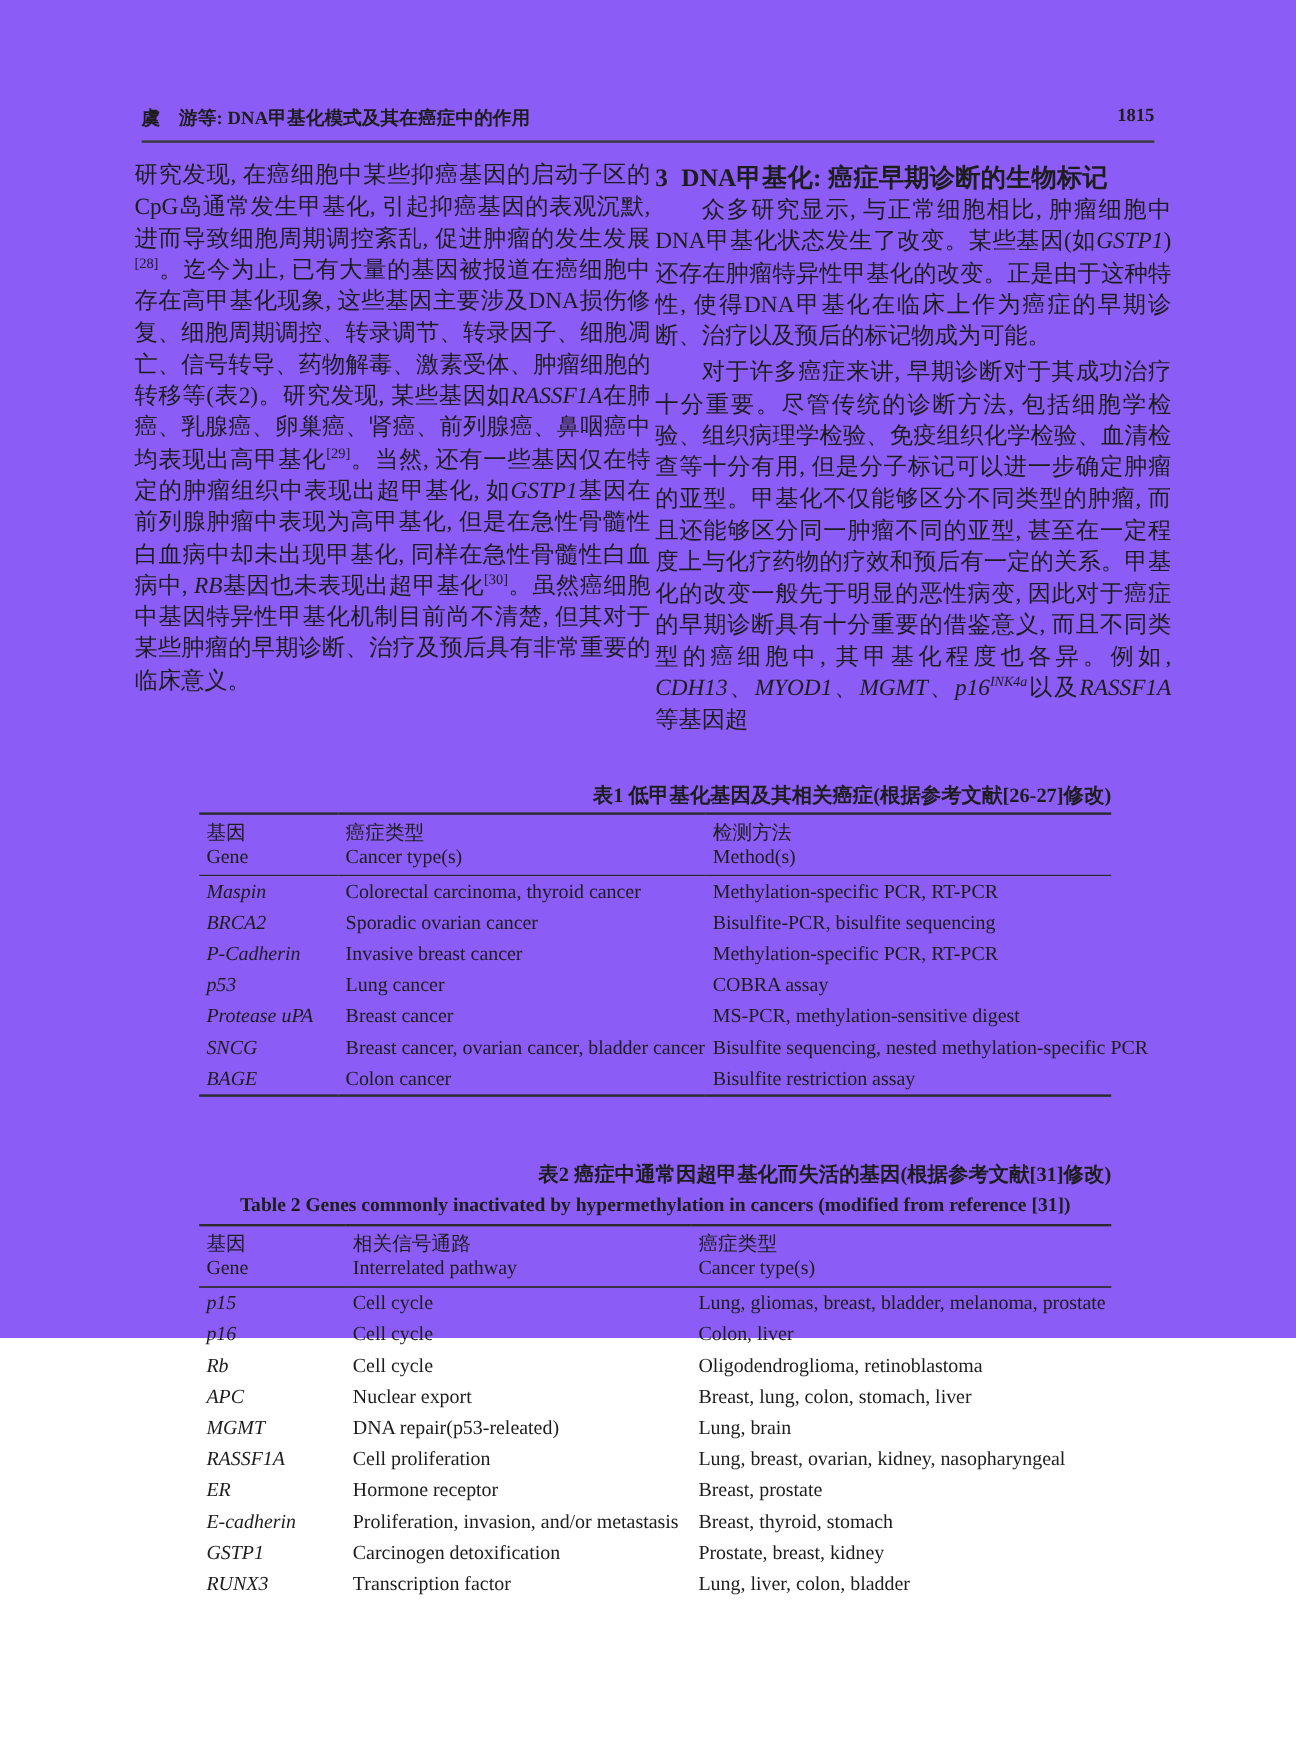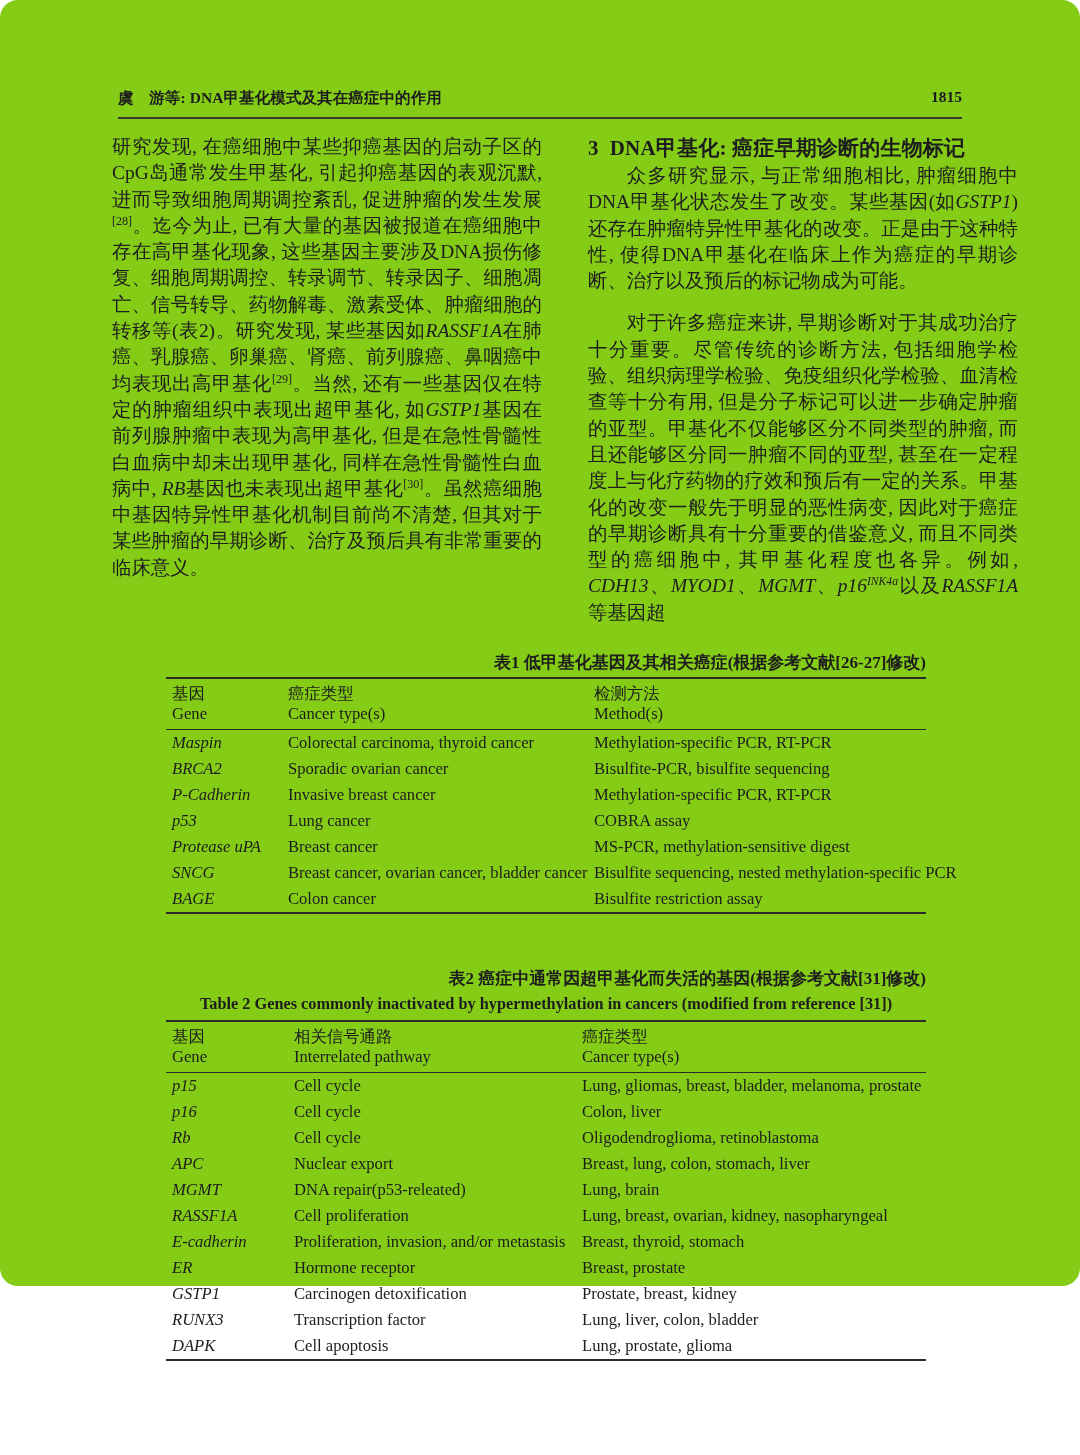--- a/index.html
+++ b/index.html
@@ -13,23 +13,22 @@
     height: 1455px;
     position: relative;
     font-family: "Liberation Serif", "DejaVu Serif", serif;
     color: #1d1d1d;
     overflow: hidden;
   }
   .page {
     position: absolute;
     left: 0; top: 0;
     width: 1080px;
-    height: 1286px;
-    background: #84cc16;
-    border-radius: 18px;
+    height: 1115px;
+    background: #8b5cf6;
   }
 
   
   .running-head {
     position: absolute;
     left: 118px;
     top: 88px;
     width: 844px;
     height: 30px;
   }
@@ -58,33 +57,33 @@
     border-top: 2.2px solid #3a3a3a;
   }
 
   
   .col {
     position: absolute;
     top: 134px;
     width: 430px;
   }
   .col-left  { left: 112px; }
-  .col-right { left: 588px; }
+  .col-right { left: 546px; }
 
   .body-text {
     font-size: 19.4px;
     line-height: 26.3px;
     text-align: justify;
     text-justify: inter-ideograph;
     margin: 0;
     letter-spacing: 0px;
     font-family: "Liberation Serif", "DejaVu Serif", serif;
   }
   .body-text.indent { text-indent: 2em; }
-  .body-text + .body-text { margin-top: 16px; }
+  .body-text + .body-text { margin-top: 4px; }
 
   .sec-head {
     font-size: 21px;
     font-weight: bold;
     margin: 0 0 1px 0;
     line-height: 28px;
     letter-spacing: 0.2px;
   }
   .sec-head .num { margin-right: 11px; }
 
@@ -287,41 +286,36 @@
             <td class="gene-cell">MGMT</td>
             <td>DNA repair(p53-releated)</td>
             <td>Lung, brain</td>
           </tr>
           <tr>
             <td class="gene-cell">RASSF1A</td>
             <td>Cell proliferation</td>
             <td>Lung, breast, ovarian, kidney, nasopharyngeal</td>
           </tr>
           <tr>
+            <td class="gene-cell">ER</td>
+            <td>Hormone receptor</td>
+            <td>Breast, prostate</td>
+          </tr>
+          <tr>
             <td class="gene-cell">E-cadherin</td>
             <td>Proliferation, invasion, and/or metastasis</td>
             <td>Breast, thyroid, stomach</td>
           </tr>
           <tr>
-            <td class="gene-cell">ER</td>
-            <td>Hormone receptor</td>
-            <td>Breast, prostate</td>
-          </tr>
-          <tr>
             <td class="gene-cell">GSTP1</td>
             <td>Carcinogen detoxification</td>
             <td>Prostate, breast, kidney</td>
           </tr>
           <tr>
             <td class="gene-cell">RUNX3</td>
             <td>Transcription factor</td>
             <td>Lung, liver, colon, bladder</td>
           </tr>
-          <tr class="rule-bottom">
-            <td class="gene-cell">DAPK</td>
-            <td>Cell apoptosis</td>
-            <td>Lung, prostate, glioma</td>
-          </tr>
         </tbody>
     </table>
   </div>
 
 </div>
 
 </body></html>

